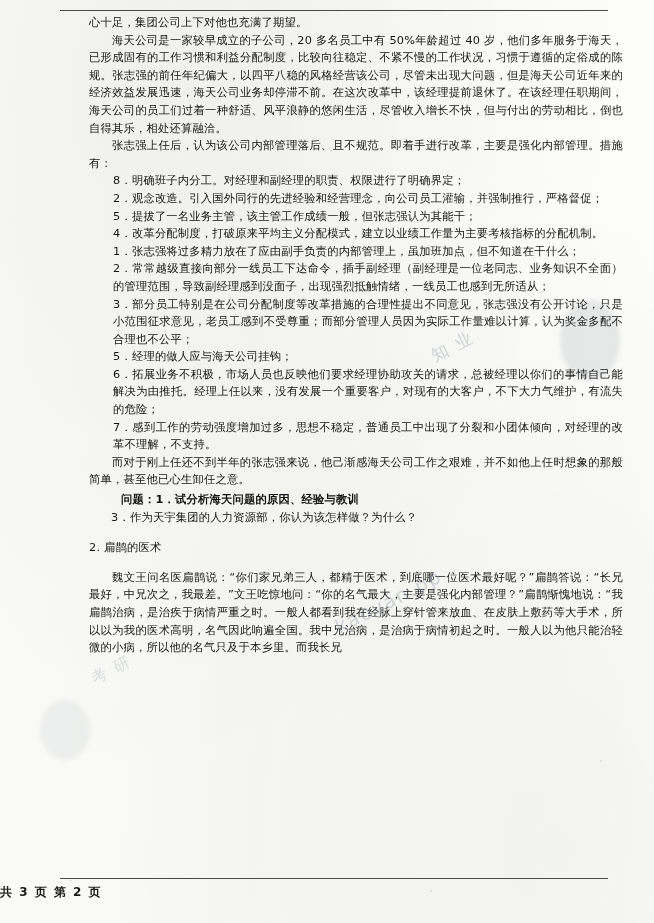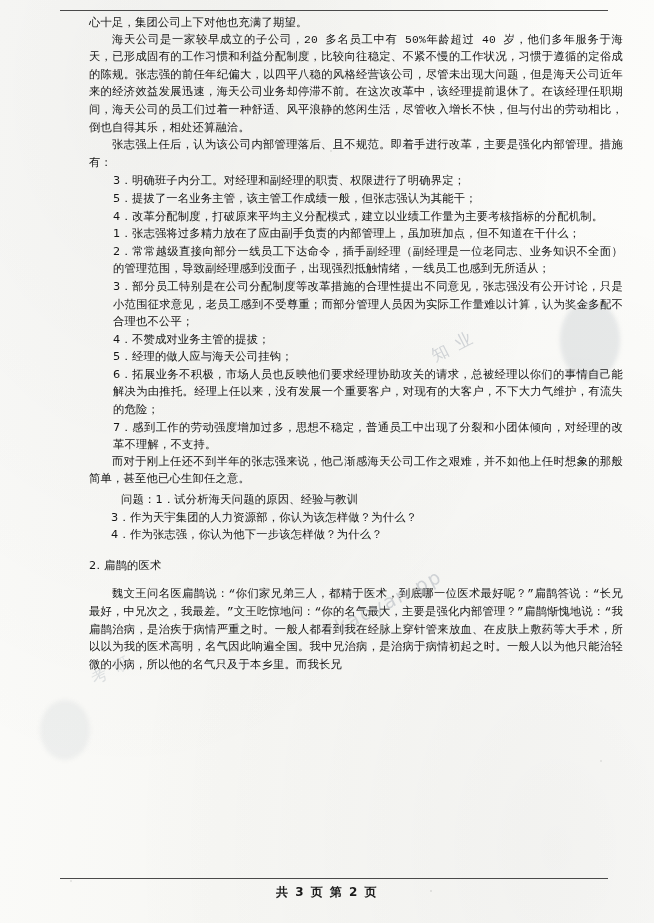--- a/index.html
+++ b/index.html
@@ -40,44 +40,43 @@
   .top-rule {
     position: absolute;
     left: 60px;
     right: 46px;
     top: 10px;
     border-top: 1px solid #4a4a4a;
   }
   p {
     margin: 0;
   }
-  .ind2 { text-indent: 23px; font-family: Liberation Mono, monospace; }
+  .ind2 { text-indent: 23px; }
   .num {
     padding-left: 24px;
     text-indent: 0;
   }
   .q-head {
     margin-top: 2px;
-    font-weight: normal;
+    font-weight: bold;
     padding-left: 32px;
   }
   .q-list {
     padding-left: 22px;
   }
   .q-list p { text-indent: 0; }
   .sec-head {
     margin-top: 13px;
     font-weight: normal;
   }
   .footer {
     position: absolute;
     left: 0;
     right: 0;
     bottom: 22px;
-    text-align: center;
     font-size: 12px;
     font-weight: bold;
     letter-spacing: 1.5px;
   }
   .footer-rule {
     position: absolute;
     left: 60px;
     right: 46px;
     bottom: 44px;
     border-top: 1px solid #4a4a4a;
@@ -121,39 +120,38 @@
   <div class="top-rule"></div>
 
   <div class="blob" style="left:560px;top:300px;width:60px;height:80px;"></div>
   <div class="blob" style="left:40px;top:700px;width:50px;height:60px;opacity:.6;"></div>
 
   <div class="content">
     <p>心十足，集团公司上下对他也充满了期望。</p>
     <p class="ind2">海天公司是一家较早成立的子公司，20 多名员工中有 50%年龄超过 40 岁，他们多年服务于海天，已形成固有的工作习惯和利益分配制度，比较向往稳定、不紧不慢的工作状况，习惯于遵循的定俗成的陈规。张志强的前任年纪偏大，以四平八稳的风格经营该公司，尽管未出现大问题，但是海天公司近年来的经济效益发展迅速，海天公司业务却停滞不前。在这次改革中，该经理提前退休了。在该经理任职期间，海天公司的员工们过着一种舒适、风平浪静的悠闲生活，尽管收入增长不快，但与付出的劳动相比，倒也自得其乐，相处还算融洽。</p>
     <p class="ind2">张志强上任后，认为该公司内部管理落后、且不规范。即着手进行改革，主要是强化内部管理。措施有：</p>
 
-    <p class="num">3．明确班子内分工。对经理和副经理的职责、权限进行了明确界定；</p>
+    <p class="num">8．明确班子内分工。对经理和副经理的职责、权限进行了明确界定；</p>
+    <p class="num">2．观念改造。引入国外同行的先进经验和经营理念，向公司员工灌输，并强制推行，严格督促；</p>
     <p class="num">5．提拔了一名业务主管，该主管工作成绩一般，但张志强认为其能干；</p>
     <p class="num">4．改革分配制度，打破原来平均主义分配模式，建立以业绩工作量为主要考核指标的分配机制。</p>
 
 
     <p class="num">1．张志强将过多精力放在了应由副手负责的内部管理上，虽加班加点，但不知道在干什么；</p>
     <p class="num">2．常常越级直接向部分一线员工下达命令，插手副经理（副经理是一位老同志、业务知识不全面）的管理范围，导致副经理感到没面子，出现强烈抵触情绪，一线员工也感到无所适从；</p>
     <p class="num">3．部分员工特别是在公司分配制度等改革措施的合理性提出不同意见，张志强没有公开讨论，只是小范围征求意见，老员工感到不受尊重；而部分管理人员因为实际工作量难以计算，认为奖金多配不合理也不公平；</p>
-    <p class="num">4．不赞成对业务主管的提拔；</p>
     <p class="num">5．经理的做人应与海天公司挂钩；</p>
     <p class="num">6．拓展业务不积极，市场人员也反映他们要求经理协助攻关的请求，总被经理以你们的事情自己能解决为由推托。经理上任以来，没有发展一个重要客户，对现有的大客户，不下大力气维护，有流失的危险；</p>
     <p class="num">7．感到工作的劳动强度增加过多，思想不稳定，普通员工中出现了分裂和小团体倾向，对经理的改革不理解，不支持。</p>
 
     <p class="ind2">而对于刚上任还不到半年的张志强来说，他己渐感海天公司工作之艰难，并不如他上任时想象的那般简单，甚至他已心生卸任之意。</p>
 
     <p class="q-head">问题：1．试分析海天问题的原因、经验与教训</p>
     <div class="q-list">
       <p>3．作为天宇集团的人力资源部，你认为该怎样做？为什么？</p>
-      <p>4．作为张志强，你认为他下一步该怎样做？为什么？</p>
     </div>
 
     <p class="sec-head">2. 扁鹊的医术</p>
     <p class="ind2" style="margin-top:12px;">魏文王问名医扁鹊说：“你们家兄弟三人，都精于医术，到底哪一位医术最好呢？”扁鹊答说：“长兄最好，中兄次之，我最差。”文王吃惊地问：“你的名气最大，主要是强化内部管理？”扁鹊惭愧地说：“我扁鹊治病，是治疾于病情严重之时。一般人都看到我在经脉上穿针管来放血、在皮肤上敷药等大手术，所以以为我的医术高明，名气因此响遍全国。我中兄治病，是治病于病情初起之时。一般人以为他只能治轻微的小病，所以他的名气只及于本乡里。而我长兄</p>
   </div>
 
   <div class="wm wm1">知 业</div>
   <div class="wm wm2">kaoyan.pp</div>
   <div class="wm wm3">考 研</div>
 

